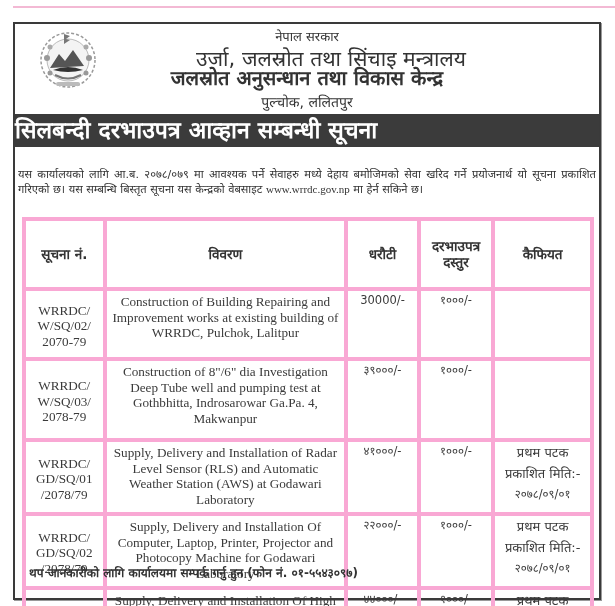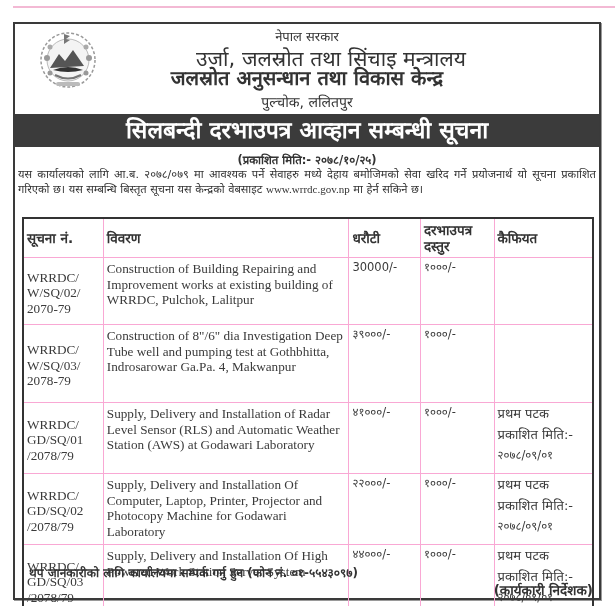--- a/index.html
+++ b/index.html
@@ -24,43 +24,43 @@
     .hdr-line {
       position: absolute; left: 0; width: 100%; text-align: center;
       font-family: "DejaVu Sans", sans-serif; color: #333;
     }
     .hdr-1 { top: 3px; font-size: 13px; }
     .hdr-2 { top: 20px; font-size: 21px; padding-left: 24px; }
     .hdr-3 { top: 40px; font-size: 20px; font-weight: bold; }
     .hdr-4 { top: 68px; font-size: 14px; }
     .title-bar {
       position: absolute; left: 0; top: 90px; width: 100%; height: 33px;
-      background: #3b3b3b; color: #ffffff; text-align: center;
+      background: #3b3b3b; color: #ffffff; 
       font-family: "DejaVu Sans", sans-serif; font-weight: bold;
       font-size: 23px; line-height: 33px;
     }
     .pub-date {
       position: absolute; left: 0; top: 128px; width: 100%; text-align: center;
       font-family: "DejaVu Sans", sans-serif; font-weight: bold; font-size: 11.5px;
       color: #333;
     }
     .intro {
       position: absolute; left: 3px; top: 143px; width: 578px;
       font-family: "DejaVu Sans", sans-serif; font-size: 11.2px; line-height: 15px;
       color: #333; text-align: justify;
     }
     .intro .url { font-family: "Liberation Serif", serif; font-size: 11px; }
     table.tbl {
       position: absolute; left: 7px; top: 193px; width: 572px;
       border-collapse: collapse; border: 2px solid #333;
       font-family: "Liberation Serif", serif; color: #3a3a3a;
     }
     .tbl th, .tbl td {
-      border: 1px solid #f9a8d4; vertical-align: top; text-align: left;
-      padding: 0 3px;
+      border: 4px solid #f9a8d4; vertical-align: top; text-align: center;
+      padding: 14px 3px;
     }
     .tbl th {
       font-family: "DejaVu Sans", sans-serif; font-weight: bold; font-size: 13.5px;
       height: 38px; vertical-align: middle; line-height: 16px; color: #333;
     }
     .tbl td { font-size: 13.2px; line-height: 15.5px; padding-top: 3px; padding-bottom: 2px; }
     .c1 { width: 70px; }
     .c2 { width: 230px; }
     .c3 { width: 62px; }
     .c4 { width: 64px; }
@@ -109,21 +109,20 @@
       </svg>
     </div>
     <div class="hdr-line hdr-1">नेपाल सरकार</div>
     <div class="hdr-line hdr-2">उर्जा, जलस्रोत तथा सिंचाइ मन्त्रालय</div>
     <div class="hdr-line hdr-3">जलस्रोत अनुसन्धान तथा विकास केन्द्र</div>
     <div class="hdr-line hdr-4">पुल्चोक, ललितपुर</div>
   </div>
 
   <div class="title-bar">सिलबन्दी दरभाउपत्र आव्हान सम्बन्धी सूचना</div>
 
-  <div class="pub-date">(प्रकाशित मिति:- २०७८/१०/२५)</div>
 
   <div class="intro">
     <span>यस कार्यालयको लागि आ.ब. २०७८/०७९ मा आवश्यक पर्ने सेवाहरु मध्ये देहाय बमोजिमको सेवा खरिद गर्ने प्रयोजनार्थ यो सूचना प्रकाशित गरिएको छ। यस सम्बन्धि बिस्तृत सूचना यस केन्द्रको वेबसाइट</span>
     <span class="url">www.wrrdc.gov.np</span>
     <span>मा हेर्न सकिने छ।</span>
   </div>
 
   <table class="tbl">
     <thead>
       <tr>
@@ -187,14 +186,13 @@
         <td class="remark">
           <div>प्रथम पटक</div>
           <div>प्रकाशित मिति:-</div>
           <div class="rdate">२०७८/०९/०१</div>
         </td>
       </tr>
     </tbody>
   </table>
 
   <div class="contact">थप जानकारीको लागि कार्यालयमा सम्पर्क गर्नु हुन (फोन नं. ०१-५५४३०९७)</div>
-  <div class="signature">(कार्यकारी निर्देशक)</div>
 </div>
 
 </body></html>

